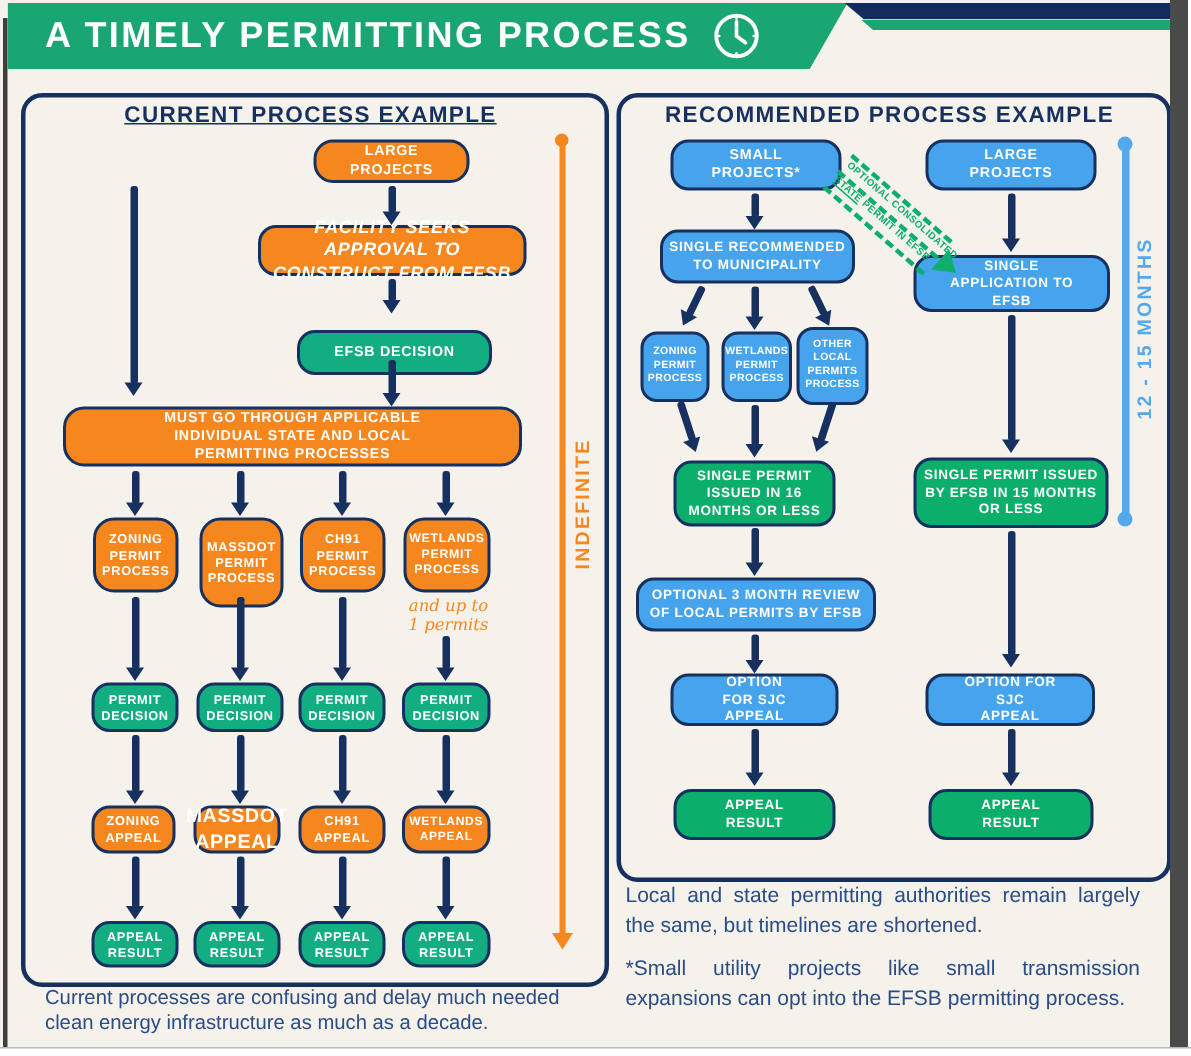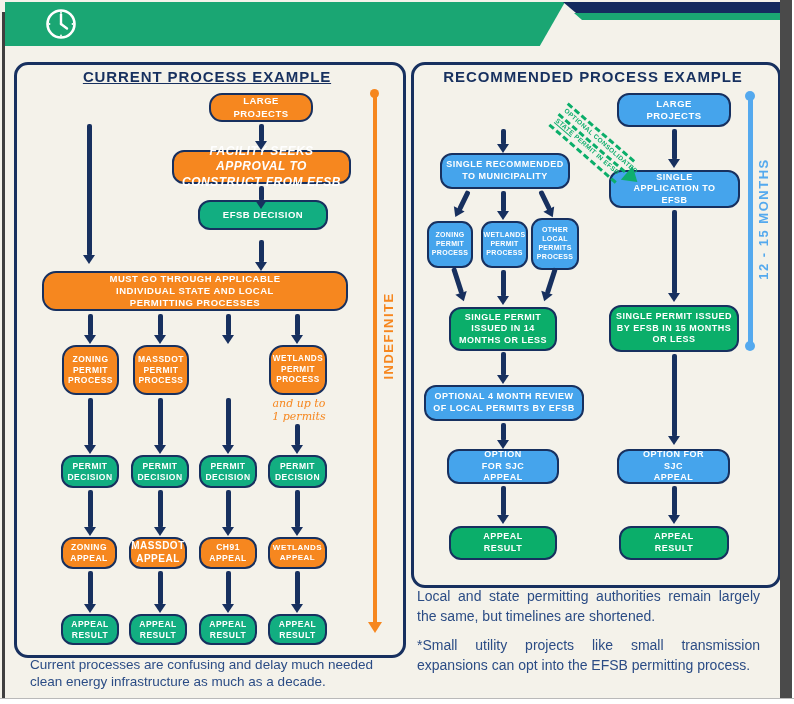--- a/index.html
+++ b/index.html
@@ -48,56 +48,58 @@
     position:absolute; font-family:"DejaVu Serif", serif; font-style:italic;
     color:var(--orange); font-size:11px; line-height:1.15; text-align:center;
   }
 </style>
 </head>
 <body>
 
 <div id="page">
 
   <div style="position:absolute;left:5px;top:2px;width:560px;height:44px;background:var(--banner);clip-path:polygon(0 0,100% 0,95.5% 100%,0 100%);display:flex;align-items:center;padding-left:25px;box-sizing:border-box;">
+    <span style="color:#fff;font-size:24px;font-weight:800;letter-spacing:1.6px;">A TIMELY PERMITTING PROCESS</span>
     <span style="margin-left:14px;display:inline-flex;">
       <svg width="34" height="34" viewBox="0 0 34 34">
         <circle cx="17" cy="17" r="13.5" fill="none" stroke="#ffffff" stroke-width="2.6"></circle>
         <line x1="17" y1="17" x2="17" y2="7.5" stroke="#ffffff" stroke-width="2.4" stroke-linecap="round"></line>
         <line x1="17" y1="17" x2="23" y2="21.5" stroke="#ffffff" stroke-width="2.4" stroke-linecap="round"></line>
         <circle cx="17" cy="5.5" r="0.9" fill="#fff"></circle>
           <circle cx="17" cy="28.5" r="0.9" fill="#fff"></circle>
         <circle cx="5.5" cy="17" r="0.9" fill="#fff"></circle>
           <circle cx="28.5" cy="17" r="0.9" fill="#fff"></circle>
       </svg>
     </span>
   </div>
   <div style="position:absolute;left:563px;top:2px;width:222px;height:11px;background:#152a5e;clip-path:polygon(0 0,100% 0,100% 100%,13px 100%);"></div>
   <div style="position:absolute;left:574px;top:13px;width:211px;height:7px;background:var(--banner);clip-path:polygon(0 0,100% 0,100% 100%,8px 100%);"></div>
 
   <div class="panel" style="left:14px;top:62px;width:386px;height:590px;"></div>
   <div class="panel-title" style="left:42px;top:68px;width:330px;text-decoration:underline;">CURRENT PROCESS EXAMPLE</div>
 
   <div class="box orange" style="left:209px;top:93px;width:104px;height:29px;border-radius:13px;">LARGE PROJECTS</div>
   <div class="box orange" style="left:172px;top:150px;width:179px;height:34px;font-size:12px;font-style:italic;">FACILITY SEEKS APPROVAL TO CONSTRUCT FROM EFSB</div>
-  <div class="box greenL" style="left:198px;top:200px;width:130px;height:30px;">EFSB DECISION</div>
+  <div class="box greenL" style="left:198px;top:220px;width:130px;height:30px;">EFSB DECISION</div>
   <div class="box orange" style="left:42px;top:271px;width:306px;height:40px;padding:2px 56px;border-radius:14px;">MUST GO THROUGH APPLICABLE INDIVIDUAL STATE AND LOCAL PERMITTING PROCESSES</div>
 
   <div class="box orange" style="left:62px;top:345px;width:57px;height:50px;font-size:8.5px;border-radius:14px;">ZONING PERMIT PROCESS</div>
-  <div class="box orange" style="left:133px;top:345px;width:56px;height:50px;font-size:8.5px;border-radius:14px;">MASSDOT PERMIT PROCESS</div>
+  <div class="box orange" style="left:133px;top:345px;width:56px;height:60px;font-size:8.5px;border-radius:14px;">MASSDOT PERMIT PROCESS</div>
+  <div class="box orange" style="left:200px;top:345px;width:57px;height:50px;font-size:8.5px;border-radius:14px;">CH91 PERMIT PROCESS</div>
   <div class="box orange" style="left:269px;top:345px;width:58px;height:50px;font-size:8.2px;border-radius:14px;">WETLANDS PERMIT PROCESS</div>
 
   <div class="note-italic" style="left:268px;top:398px;width:62px;">and up to 1 permits</div>
 
   <div class="box greenL" style="left:61px;top:455px;width:58px;height:33px;font-size:8.5px;">PERMIT DECISION</div>
   <div class="box greenL" style="left:131px;top:455px;width:58px;height:33px;font-size:8.5px;">PERMIT DECISION</div>
   <div class="box greenL" style="left:199px;top:455px;width:58px;height:33px;font-size:8.5px;">PERMIT DECISION</div>
   <div class="box greenL" style="left:268px;top:455px;width:59px;height:33px;font-size:8.5px;">PERMIT DECISION</div>
 
   <div class="box orange" style="left:61px;top:537px;width:56px;height:32px;font-size:8.5px;">ZONING APPEAL</div>
-  <div class="box orange" style="left:129px;top:537px;width:58px;height:32px;font-size:10px;">MASSDOT APPEAL</div>
+  <div class="box orange" style="left:129px;top:537px;width:58px;height:32px;font-size:13px;">MASSDOT APPEAL</div>
   <div class="box orange" style="left:199px;top:537px;width:58px;height:32px;font-size:8.5px;">CH91 APPEAL</div>
   <div class="box orange" style="left:268px;top:537px;width:59px;height:32px;font-size:8px;">WETLANDS APPEAL</div>
 
   <div class="box greenL" style="left:61px;top:614px;width:58px;height:31px;font-size:8.5px;">APPEAL RESULT</div>
   <div class="box greenL" style="left:129px;top:614px;width:58px;height:31px;font-size:8.5px;">APPEAL RESULT</div>
   <div class="box greenL" style="left:199px;top:614px;width:58px;height:31px;font-size:8.5px;">APPEAL RESULT</div>
   <div class="box greenL" style="left:268px;top:614px;width:59px;height:31px;font-size:8.5px;">APPEAL RESULT</div>
 
   <div class="varrow" style="left:87px;top:124px;height:132px;"></div>
   <div class="varrow" style="left:259px;top:124px;height:18px;"></div>
@@ -123,31 +125,32 @@
   <div style="position:absolute;left:370px;top:89px;width:9px;height:9px;border-radius:50%;background:var(--orange);"></div>
   <div style="position:absolute;left:372.5px;top:95px;width:4px;height:528px;background:var(--orange);"></div>
   <div style="position:absolute;left:367.5px;top:622px;width:0;height:0;border:7px solid transparent;border-top:11px solid var(--orange);border-bottom:0;"></div>
   <div class="timeline-label" style="left:388px;top:336px;color:var(--orange);transform:translate(-50%,-50%) rotate(-90deg);">INDEFINITE</div>
 
   <div class="caption" style="left:30px;top:657px;width:365px;font-size:13.5px;line-height:1.25;">Current processes are confusing and delay much needed clean energy infrastructure as much as a decade.</div>
 
   <div class="panel" style="left:411px;top:62px;width:364px;height:520px;"></div>
   <div class="panel-title" style="left:428px;top:68px;width:330px;">RECOMMENDED PROCESS EXAMPLE</div>
 
+  <div class="box blue" style="left:447px;top:93px;width:114px;height:34px;padding:2px 20px;">SMALL PROJECTS*</div>
   <div class="box blue" style="left:617px;top:93px;width:114px;height:34px;padding:2px 24px;">LARGE PROJECTS</div>
   <div class="box blue" style="left:440px;top:153px;width:130px;height:36px;font-size:9px;">SINGLE RECOMMENDED TO MUNICIPALITY</div>
   <div class="box blue" style="left:609px;top:170px;width:131px;height:38px;font-size:9px;padding:2px 16px;">SINGLE APPLICATION TO EFSB</div>
 
   <div class="box blue" style="left:427px;top:221px;width:46px;height:47px;font-size:7px;letter-spacing:.3px;border-radius:11px;">ZONING PERMIT PROCESS</div>
   <div class="box blue" style="left:481px;top:221px;width:47px;height:47px;font-size:7px;letter-spacing:.3px;border-radius:11px;">WETLANDS PERMIT PROCESS</div>
   <div class="box blue" style="left:531px;top:218px;width:48px;height:52px;font-size:7px;letter-spacing:.3px;border-radius:11px;">OTHER LOCAL PERMITS PROCESS</div>
 
-  <div class="box greenR" style="left:449px;top:307px;width:108px;height:44px;font-size:9px;">SINGLE PERMIT ISSUED IN 14 MONTHS OR LESS</div>
+  <div class="box greenR" style="left:449px;top:307px;width:108px;height:44px;font-size:9px;">SINGLE PERMIT ISSUED IN 16 MONTHS OR LESS</div>
   <div class="box greenR" style="left:609px;top:305px;width:130px;height:47px;font-size:9px;">SINGLE PERMIT ISSUED BY EFSB IN 15 MONTHS OR LESS</div>
-  <div class="box blue" style="left:424px;top:385px;width:160px;height:36px;font-size:9px;padding:2px 3px;">OPTIONAL 4 MONTH REVIEW OF LOCAL PERMITS BY EFSB</div>
+  <div class="box blue" style="left:424px;top:385px;width:160px;height:36px;font-size:9px;padding:2px 3px;">OPTIONAL 3 MONTH REVIEW OF LOCAL PERMITS BY EFSB</div>
   <div class="box blue" style="left:447px;top:449px;width:112px;height:35px;font-size:9px;padding:2px 24px;">OPTION FOR SJC APPEAL</div>
   <div class="box blue" style="left:617px;top:449px;width:113px;height:35px;font-size:9px;padding:2px 24px;">OPTION FOR SJC APPEAL</div>
   <div class="box greenR" style="left:449px;top:526px;width:108px;height:34px;font-size:9px;padding:2px 20px;">APPEAL RESULT</div>
   <div class="box greenR" style="left:619px;top:526px;width:110px;height:34px;font-size:9px;padding:2px 20px;">APPEAL RESULT</div>
 
   <div class="varrow" style="left:501px;top:129px;height:16px;"></div>
   <div class="varrow rot" style="left:466px;top:191px;height:21px;transform:rotate(26deg);"></div>
   <div class="varrow" style="left:501px;top:191px;height:21px;"></div>
   <div class="varrow rot" style="left:538px;top:191px;height:21px;transform:rotate(-26deg);"></div>
   <div class="varrow rot" style="left:451px;top:268px;height:27px;transform:rotate(-18deg);"></div>

